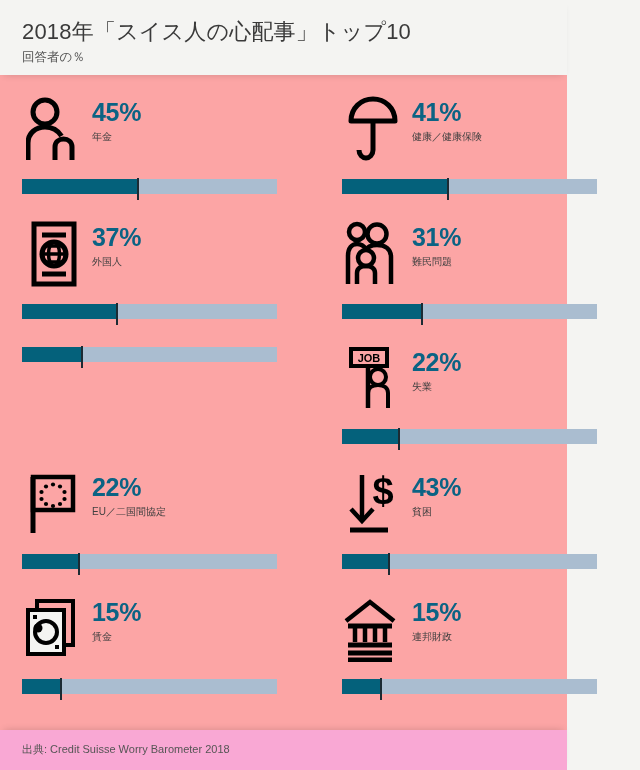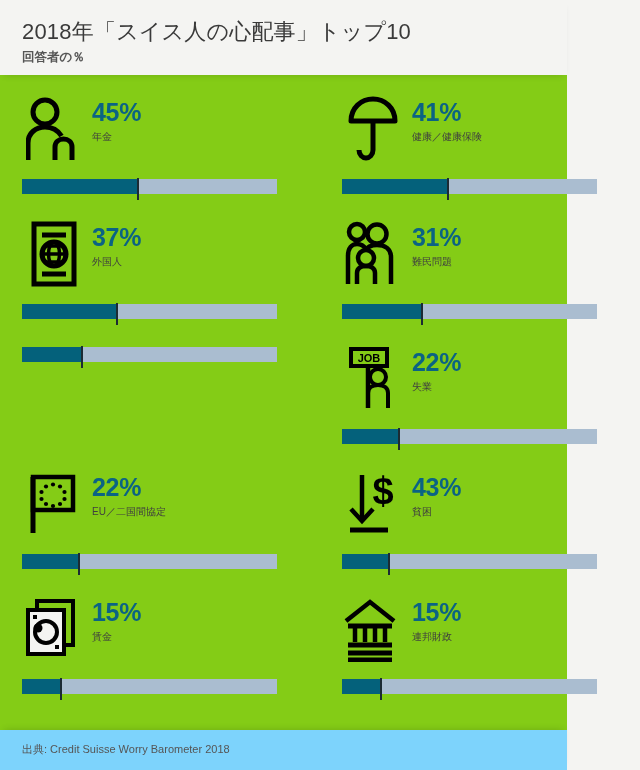--- a/index.html
+++ b/index.html
@@ -40,27 +40,26 @@
     letter-spacing: 0.2px;
     line-height: 1.25;
     margin: 0 0 3px 0;
     white-space: nowrap;
   }
   .subtitle {
     font-size: 12.5px;
     color: #555;
     margin: 0;
     line-height: 1.3;
-    font-weight: bold;
   }
 
   
   .chart-area {
     flex: 1 1 auto;
-    background: #84cc16;
+    background: #fca5a5;
     padding: 8px 0 8px 0;
     position: relative;
   }
   .grid {
     display: grid;
     grid-template-columns: 320px 320px;
     grid-auto-rows: 125px;
   }
   .cell {
     position: relative;
@@ -128,21 +127,21 @@
     position: absolute;
     top: -1px;
     width: 2px;
     height: 22px;
     background: #1c2b33;
   }
 
   
   .footer {
     flex: 0 0 auto;
-    background: #7dd3fc;
+    background: #f9a8d4;
     padding: 12px 22px 14px 22px;
     position: relative;
     z-index: 3;
     box-shadow: 0 -4px 7px -4px rgba(0,0,0,0.16);
   }
   .source {
     font-size: 11px;
     color: #555;
     line-height: 1.3;
   }

